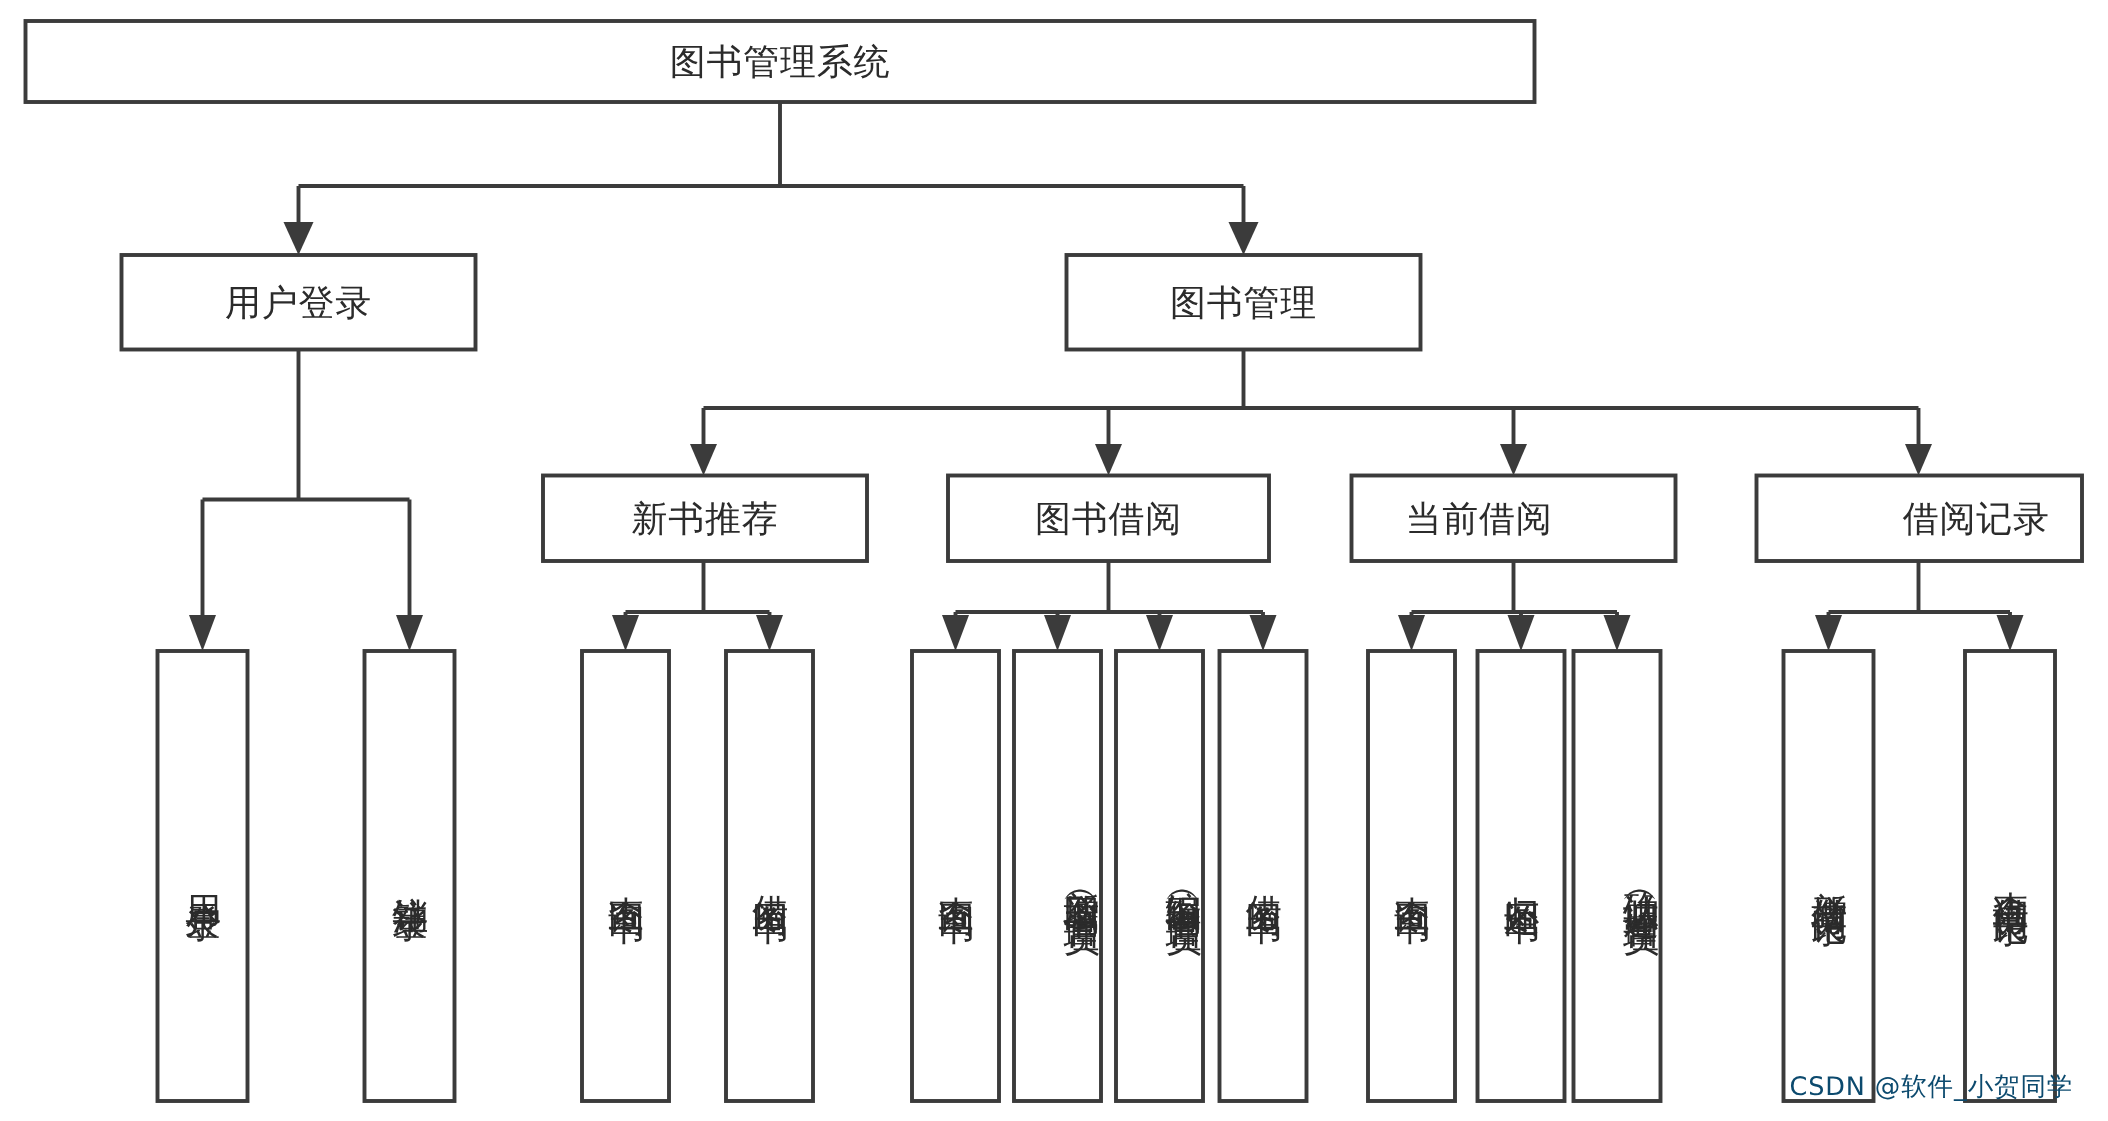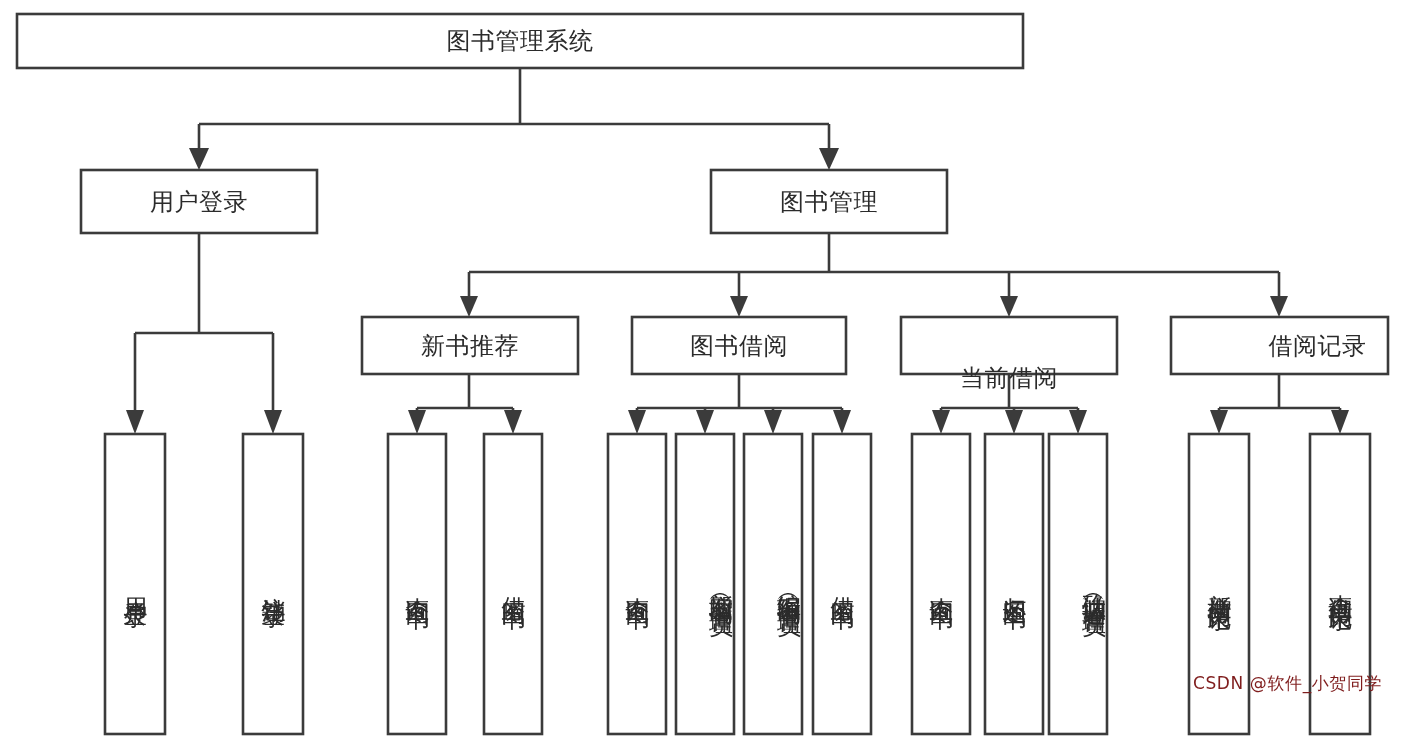--- a/index.html
+++ b/index.html
@@ -62,23 +62,23 @@
     line-height: 1.12;
     letter-spacing: 3px;
   }
   .node-label.vert.top-aligned {
     align-items: flex-start;
     padding-top: 6px;
   }
   .watermark {
     position: absolute;
     left: 1193px;
-    top: 672px;
+    top: 713px;
     font-size: 17px;
-    color: #7f1d1d;
+    color: #0c4a6e;
     letter-spacing: 0.6px;
     white-space: nowrap;
     user-select: none;
   }
 </style>
 </head>
 <body>
 
 <div id="canvas-wrap">
 
@@ -185,21 +185,21 @@
     <rect class="node-rect" x="1310" y="434" width="60" height="300"></rect>
   </svg>
 
   <div class="node-label horiz" style="left:17px;top:14px;width:1006px;height:54px;border-radius:15px;">图书管理系统</div>
 
   <div class="node-label horiz" style="left:81px;top:170px;width:236px;height:63px;">用户登录</div>
   <div class="node-label horiz" style="left:362px;top:317px;width:216px;height:57px;">新书推荐</div>
 
   <div class="node-label horiz" style="left:711px;top:170px;width:236px;height:63px;">图书管理</div>
   <div class="node-label horiz" style="left:632px;top:317px;width:214px;height:57px;border-radius:15px;">图书借阅</div>
-  <div class="node-label horiz" style="left:901px;top:317px;width:216px;height:57px;margin-top:32px;">当前借阅</div>
+  <div class="node-label horiz" style="left:878px;top:317px;width:216px;height:57px;">当前借阅</div>
   <div class="node-label horiz" style="left:1198px;top:317px;width:217px;height:57px;padding-left:22px;">借阅记录</div>
 
   <div class="node-label vert" style="left:105px;top:434px;width:60px;height:300px;">用户登录</div>
   <div class="node-label vert" style="left:243px;top:434px;width:60px;height:300px;">注销登录</div>
   <div class="node-label vert" style="left:388px;top:434px;width:58px;height:300px;">查询图书</div>
   <div class="node-label vert" style="left:484px;top:434px;width:58px;height:300px;">借阅图书</div>
   <div class="node-label vert" style="left:608px;top:434px;width:58px;height:300px;">查询图书</div>
   <div class="node-label vert top-aligned" style="left:676px;top:434px;width:58px;height:300px;">新增图书（管理员）</div>
   <div class="node-label vert top-aligned" style="left:744px;top:434px;width:58px;height:300px;">编辑图书（管理员）</div>
   <div class="node-label vert" style="left:813px;top:434px;width:58px;height:300px;">借阅图书</div>

